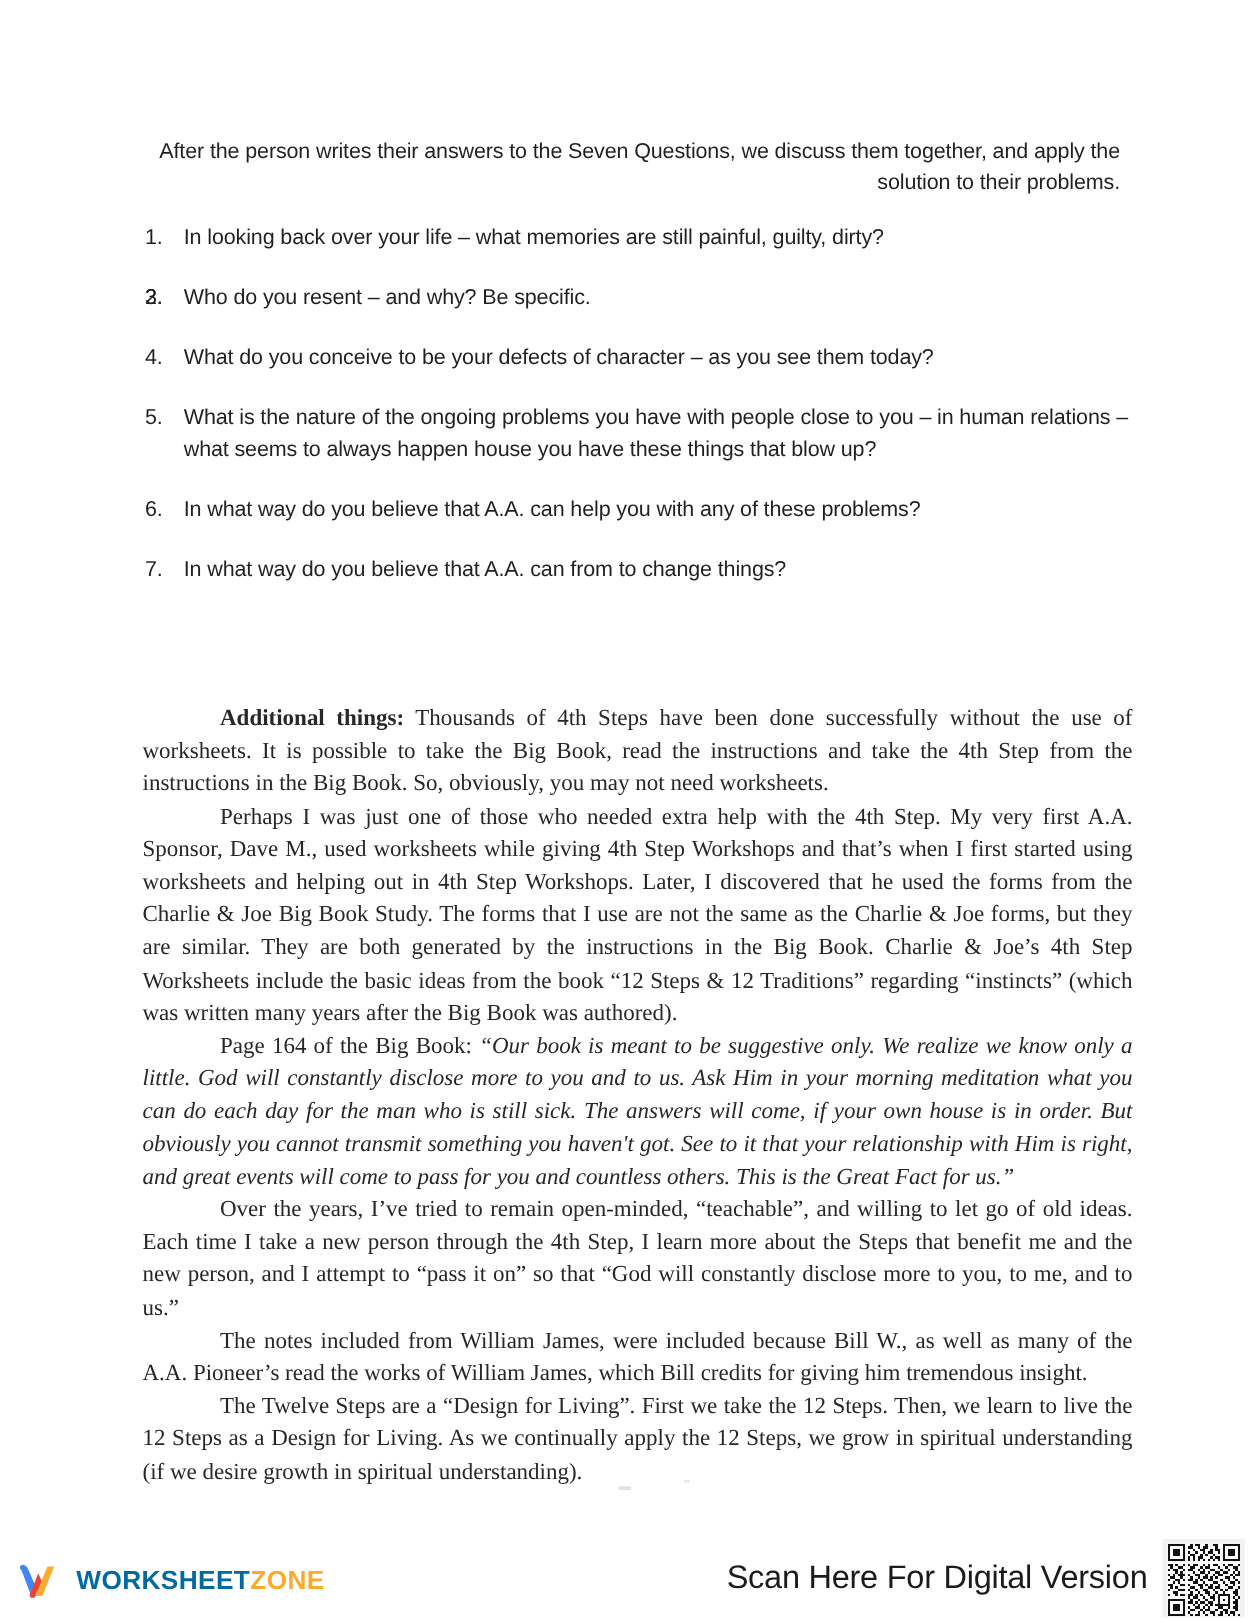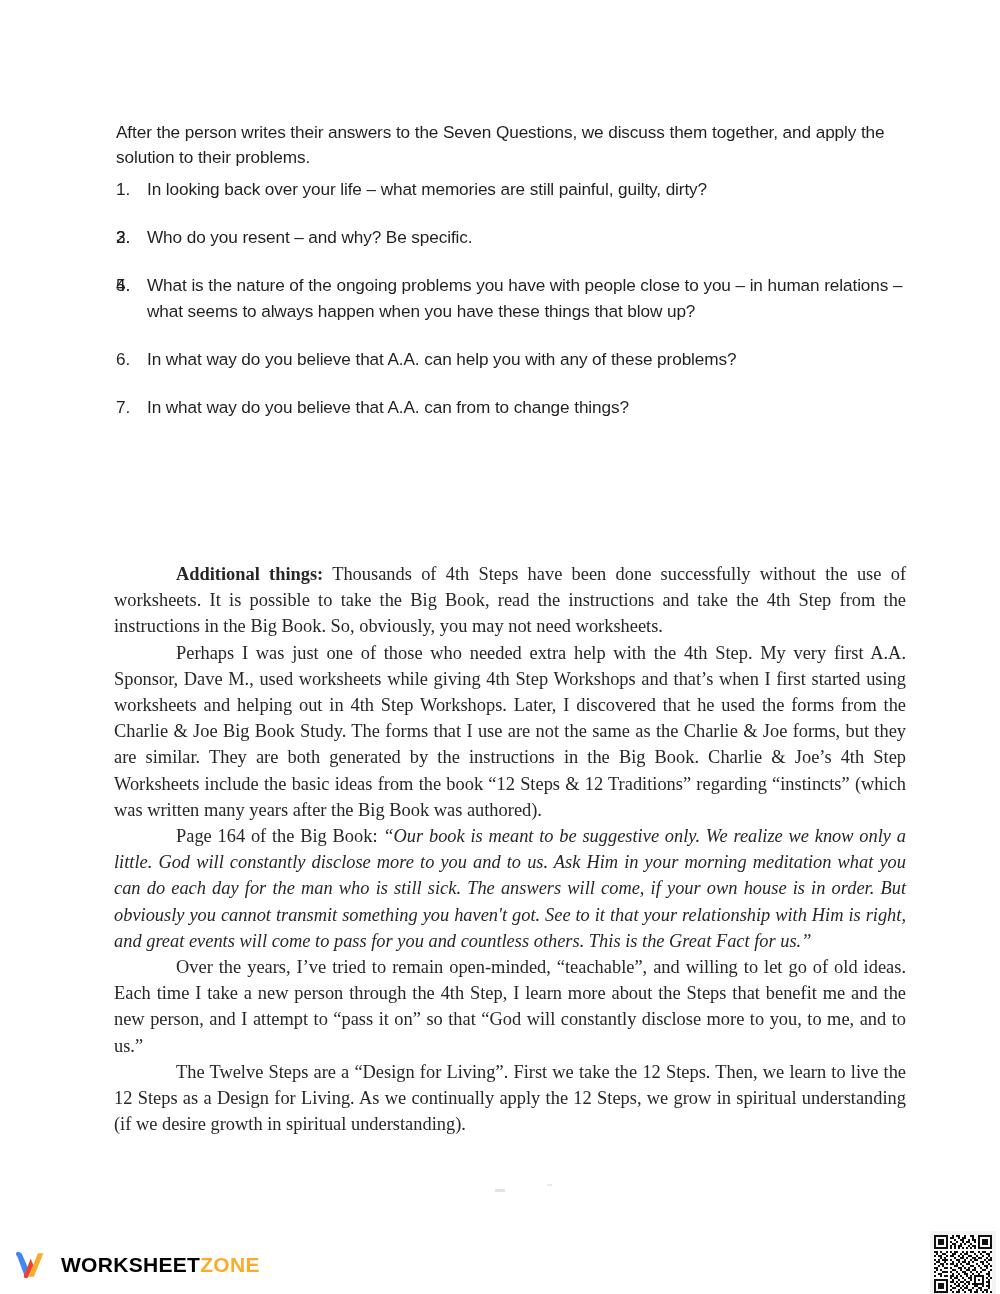--- a/index.html
+++ b/index.html
@@ -13,22 +13,23 @@
     height: 1294px;
     background: #ffffff;
     overflow: hidden;
     box-sizing: border-box;
   }
 
   
   .intro-block {
     position: absolute;
     left: 116px;
-    top: 120px;
+    top: 108px;
     width: 780px;
+    text-align: right;
   }
   .intro-para {
     font-family: "Liberation Sans", sans-serif;
     font-size: 17.2px;
     line-height: 25px;
     color: #231f20;
     margin: 0;
     letter-spacing: -0.1px;
   }
 
@@ -125,21 +126,21 @@
     height: 34px;
     display: block;
   }
   .brand-text {
     font-family: "Liberation Sans", sans-serif;
     font-size: 21px;
     font-weight: bold;
     letter-spacing: 0.3px;
     white-space: nowrap;
   }
-  .brand-worksheet { color: #000000; }
+  .brand-worksheet { color: #0369a1; }
   .brand-zone { color: #fbab2c; margin-top: 47px; }
 
   .scan-label {
     position: absolute;
     right: 82px;
     top: 12px;
     font-family: "Liberation Sans", sans-serif;
     font-size: 26px;
     color: #1b1b1b;
     letter-spacing: -0.2px;
@@ -179,59 +180,62 @@
     </li>
     <li class="q-item">
       <span class="q-num">2.</span>
     </li>
     <li class="q-item">
       <span class="q-num">3.</span>
       <span>Who do you resent – and why?  Be specific.</span>
     </li>
     <li class="q-item">
       <span class="q-num">4.</span>
+      <span>What do you conceive to be your defects of character – as you see them today?</span>
     </li>
     <li class="q-item">
       <span class="q-num">5.</span>
-      <span>What is the nature of the ongoing problems you have with people close to you – in human relations –   what seems to always happen when you have these things that blow up?</span>
+      <span>What is the nature of the ongoing problems you have with people close to you – in human relations –   what seems to always happen house you have these things that blow up?</span>
     </li>
     <li class="q-item">
       <span class="q-num">6.</span>
       <span>In what way do you believe that A.A. can help you with any of these problems?</span>
     </li>
     <li class="q-item">
       <span class="q-num">7.</span>
       <span>In what way do you believe that A.A. can from to change things?</span>
     </li>
   </ol>
 
   <div class="notes-block">
     <p class="notes-para"><span class="notes-lead">Additional things:</span><span> Thousands of 4th Steps have been done successfully without the use of worksheets.  It is possible to take the Big Book, read the instructions and take the 4th Step from the instructions in the Big Book. So, obviously, you may not need worksheets.</span></p>
     <p class="notes-para">Perhaps I was just one of those who needed extra help with the 4th Step.  My very first A.A. Sponsor, Dave M., used worksheets while giving 4th Step Workshops and that’s when I first started using worksheets and helping out in 4th Step Workshops.  Later, I discovered that he used the forms from the Charlie &amp; Joe Big Book Study.  The forms that I use are not the same as the Charlie &amp; Joe forms, but they are similar. They are both generated by the instructions in the Big Book.  Charlie &amp; Joe’s 4th Step Worksheets include the basic ideas from the book “12 Steps &amp; 12 Traditions” regarding “instincts” (which was written many years after the Big Book was authored).</p>
     <p class="notes-para"><span>Page 164 of the Big Book: </span><span class="notes-italic">“Our book is meant to be suggestive only.  We realize we know only a little.  God will constantly disclose more to you and to us.  Ask Him in your morning meditation what you can do each day for the man who is still sick.  The answers will come, if your own house is in order.  But obviously you cannot transmit something you haven't got.  See to it that your relationship with Him is right, and great events will come to pass for you and countless others.  This is the Great Fact for us.”</span></p>
     <p class="notes-para">Over the years, I’ve tried to remain open-minded, “teachable”, and willing to let go of old ideas.  Each time I take a new person through the 4th Step, I learn more about the Steps that benefit me and the new person, and I attempt to “pass it on” so that “God will constantly disclose more to you, to me, and to us.”</p>
+    <p class="notes-para">The notes included from William James, were included because Bill W., as well as many of the A.A. Pioneer’s read the works of William James, which Bill credits for giving him tremendous insight.</p>
     <p class="notes-para">The Twelve Steps are a “Design for Living”.  First we take the 12 Steps. Then, we learn to live the 12 Steps as a Design for Living.  As we continually apply the 12 Steps, we grow in spiritual understanding (if we desire growth in spiritual understanding).</p>
   </div>
 
   <div class="scan-artifact"></div>
   <div class="scan-artifact two"></div>
 
   <div class="footer">
 
     <div class="brand">
       <svg class="brand-mark" viewBox="0 0 44 36">
         <path d="M4.5 5 L13.5 29 L17.5 21 L10.5 5 Z" fill="#4285f4"></path>
         <path d="M13.5 29 L20.5 11 L24.0 19 L17.5 31 Z" fill="#ea4335"></path>
         <path d="M28.5 5 L34.5 5 L24.0 31 L18.0 31 Z" fill="#fbab2c"></path>
         <circle cx="7" cy="6" r="2.6" fill="#4285f4"></circle>
         <circle cx="15.5" cy="30" r="2.6" fill="#ea4335"></circle>
       </svg>
       <span class="brand-text"><span class="brand-worksheet">WORKSHEET</span><span class="brand-zone">ZONE</span></span>
     </div>
 
+    <div class="scan-label">Scan Here For Digital Version</div>
 
     <div class="qr-wrap">
       <svg class="qr-code" viewBox="0 0 29 29" shape-rendering="crispEdges">
         <rect width="29" height="29" fill="#ffffff"></rect>
         <g fill="#111111">
 
           <rect x="0" y="0" width="7" height="1"></rect>
             <rect x="0" y="6" width="7" height="1"></rect>
           <rect x="0" y="0" width="1" height="7"></rect>
             <rect x="6" y="0" width="1" height="7"></rect>

